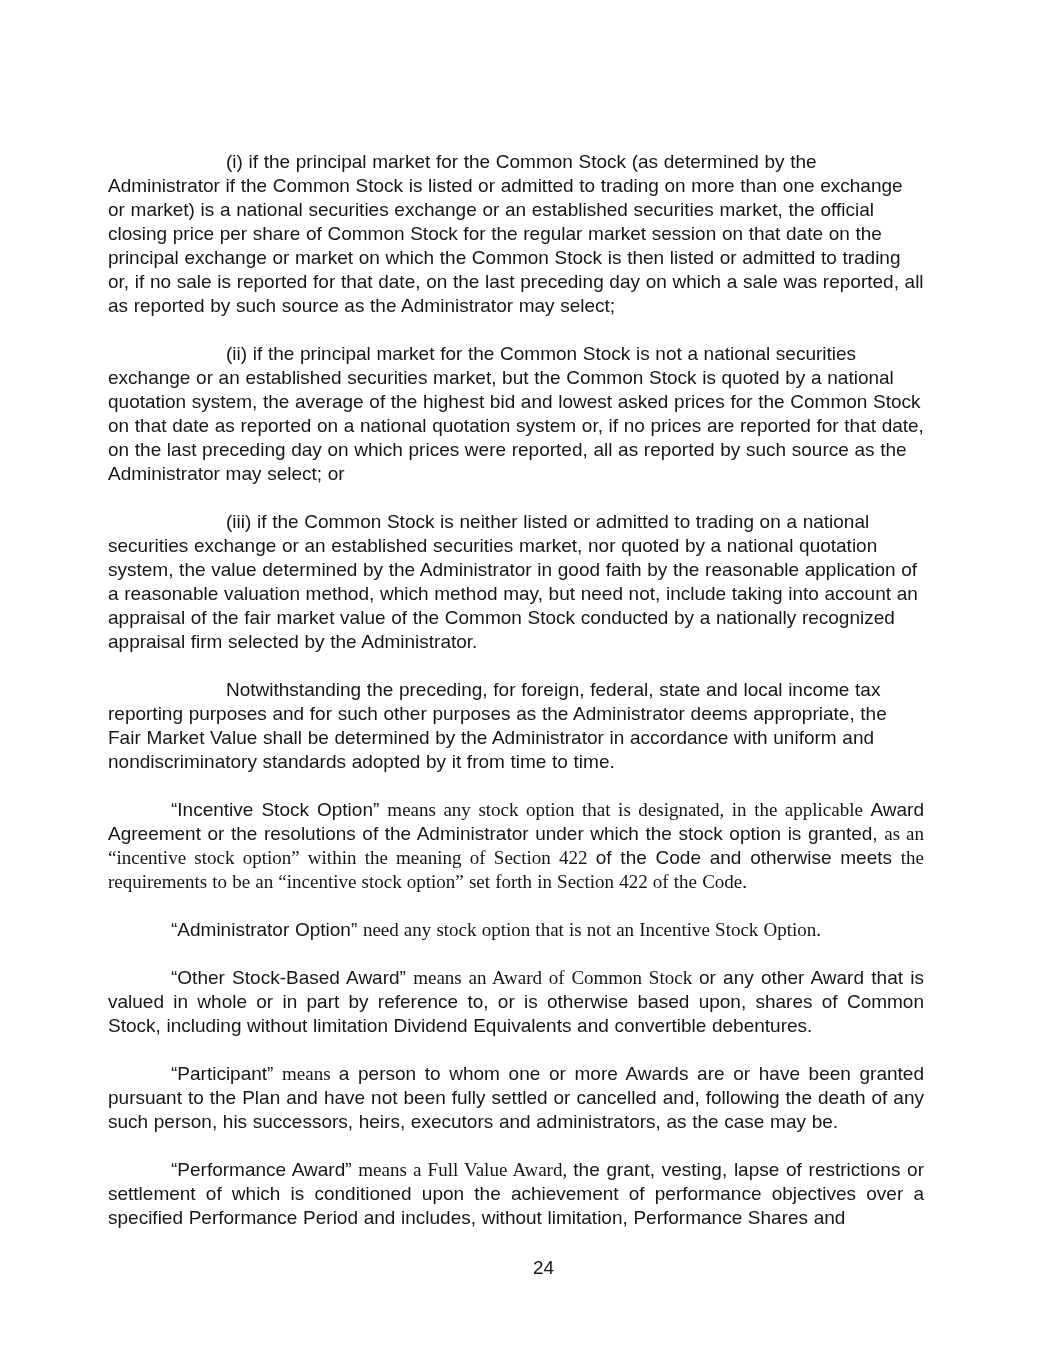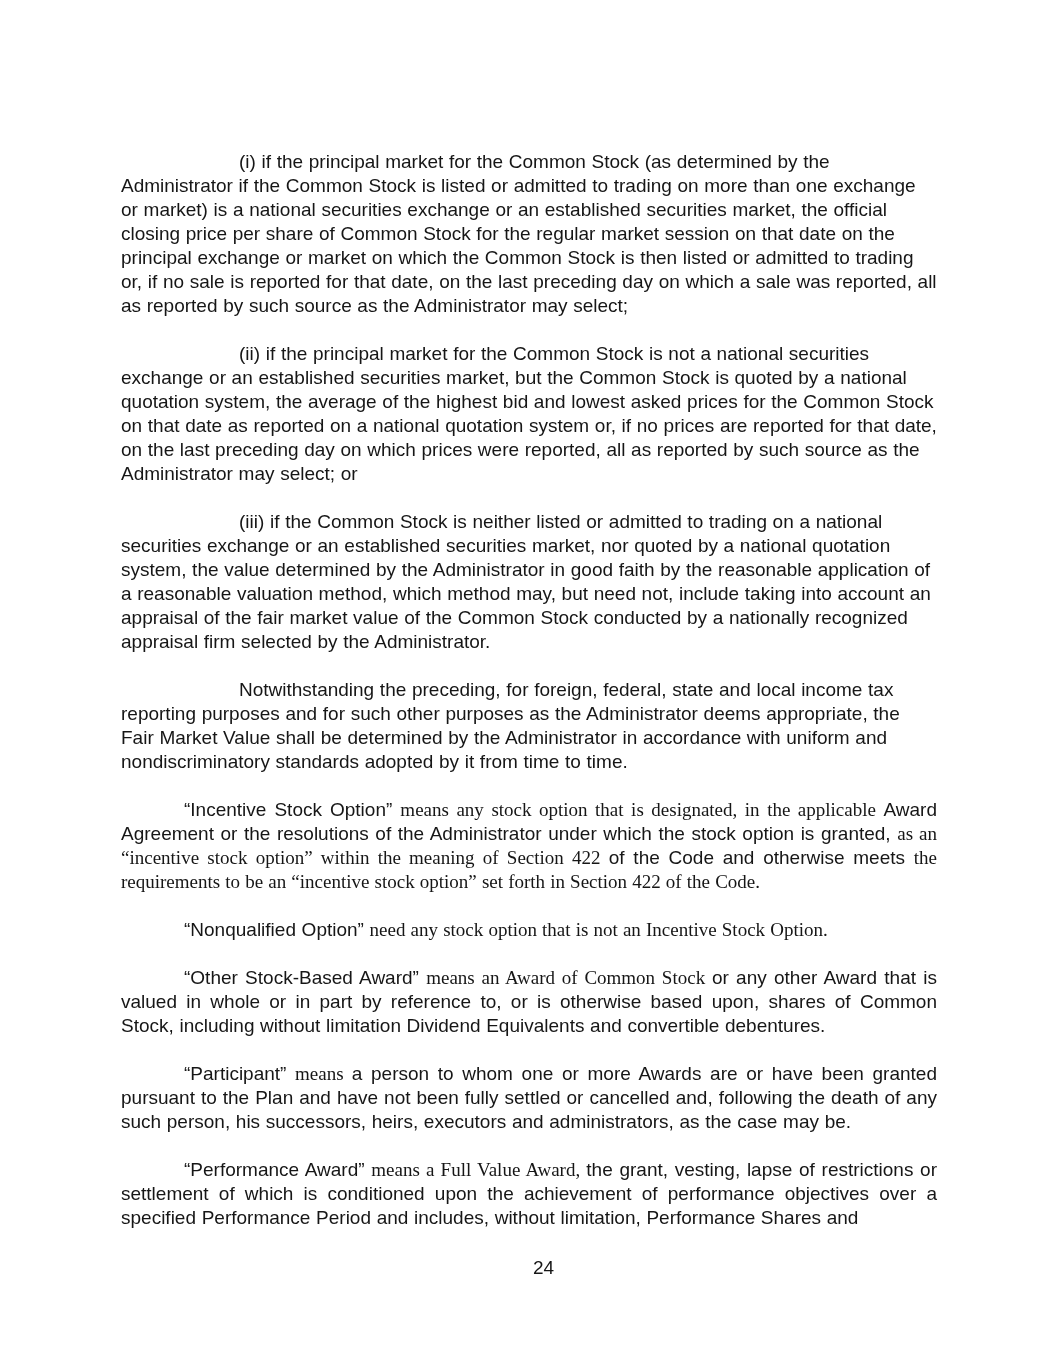--- a/index.html
+++ b/index.html
@@ -10,21 +10,21 @@
   .page {
     position: relative;
     width: 1055px;
     height: 1365px;
     background: #ffffff;
     overflow: hidden;
     color: #161616;
   }
   .doc-body {
     position: absolute;
-    left: 121px;
+    left: 108px;
     top: 150px;
     width: 816px;
   }
   .para {
     margin: 0 0 24px 0;
     font-size: 19px;
     line-height: 24px;
     color: #161616;
     word-spacing: 0.02em;
   }
@@ -50,19 +50,19 @@
 </head>
 <body>
 
 <div class="page">
   <main class="doc-body">
       <p class="para indent-deep align-left"><span class="run sans">(i) if the principal market for the Common Stock (as determined by the Administrator if the Common Stock is listed or admitted to trading on more than one exchange or market) is a national securities exchange or an established securities market, the official closing price per share of Common Stock for the regular market session on that date on the principal exchange or market on which the Common Stock is then listed or admitted to trading or, if no sale is reported for that date, on the last preceding day on which a sale was reported, all as reported by such source as the Administrator may select;</span></p>
       <p class="para indent-deep align-left"><span class="run sans">(ii) if the principal market for the Common Stock is not a national securities exchange or an established securities market, but the Common Stock is quoted by a national quotation system, the average of the highest bid and lowest asked prices for the Common Stock on that date as reported on a national quotation system or, if no prices are reported for that date, on the last preceding day on which prices were reported, all as reported by such source as the Administrator may select; or</span></p>
       <p class="para indent-deep align-left"><span class="run sans">(iii) if the Common Stock is neither listed or admitted to trading on a national securities exchange or an established securities market, nor quoted by a national quotation system, the value determined by the Administrator in good faith by the reasonable application of a reasonable valuation method, which method may, but need not, include taking into account an appraisal of the fair market value of the Common Stock conducted by a nationally recognized appraisal firm selected by the Administrator.</span></p>
       <p class="para indent-deep align-left"><span class="run sans">Notwithstanding the preceding, for foreign, federal, state and local income tax reporting purposes and for such other purposes as the Administrator deems appropriate, the Fair Market Value shall be determined by the Administrator in accordance with uniform and nondiscriminatory standards adopted by it from time to time.</span></p>
       <p class="para indent-normal align-justify"><span class="run sans">“Incentive Stock Option” </span><span class="run serif">means any stock option that is designated, in the applicable </span><span class="run sans">Award Agreement or the resolutions of the Administrator under which the stock option is granted, </span><span class="run serif">as an “incentive stock option” within the meaning of Section 422 </span><span class="run sans">of the Code and otherwise meets </span><span class="run serif">the requirements to be an “incentive stock option” set forth in Section 422 of the Code.</span></p>
-      <p class="para indent-normal align-left"><span class="run sans">“Nonqualified Option” </span><span class="run serif">need any stock option that is not an Incentive Stock Option.</span></p>
+      <p class="para indent-normal align-left"><span class="run sans">“Administrator Option” </span><span class="run serif">need any stock option that is not an Incentive Stock Option.</span></p>
       <p class="para indent-normal align-justify"><span class="run sans">“Other Stock-Based Award” </span><span class="run serif">means an Award of Common Stock </span><span class="run sans">or any other Award that is valued in whole or in part by reference to, or is otherwise based upon, shares of Common Stock, including without limitation Dividend Equivalents and convertible debentures.</span></p>
       <p class="para indent-normal align-justify"><span class="run sans">“Participant” </span><span class="run serif">means </span><span class="run sans">a person to whom one or more Awards are or have been granted pursuant to the Plan and have not been fully settled or cancelled and, following the death of any such person, his successors, heirs, executors and administrators, as the case may be.</span></p>
       <p class="para indent-normal align-justify"><span class="run sans">“Performance Award” </span><span class="run serif">means a Full Value Award, </span><span class="run sans">the grant, vesting, lapse of restrictions or settlement of which is conditioned upon the achievement of performance objectives over a specified Performance Period and includes, without limitation, Performance Shares and</span></p>
     </main>
   <div class="page-number">24</div>
 </div>
 
 </body></html>

